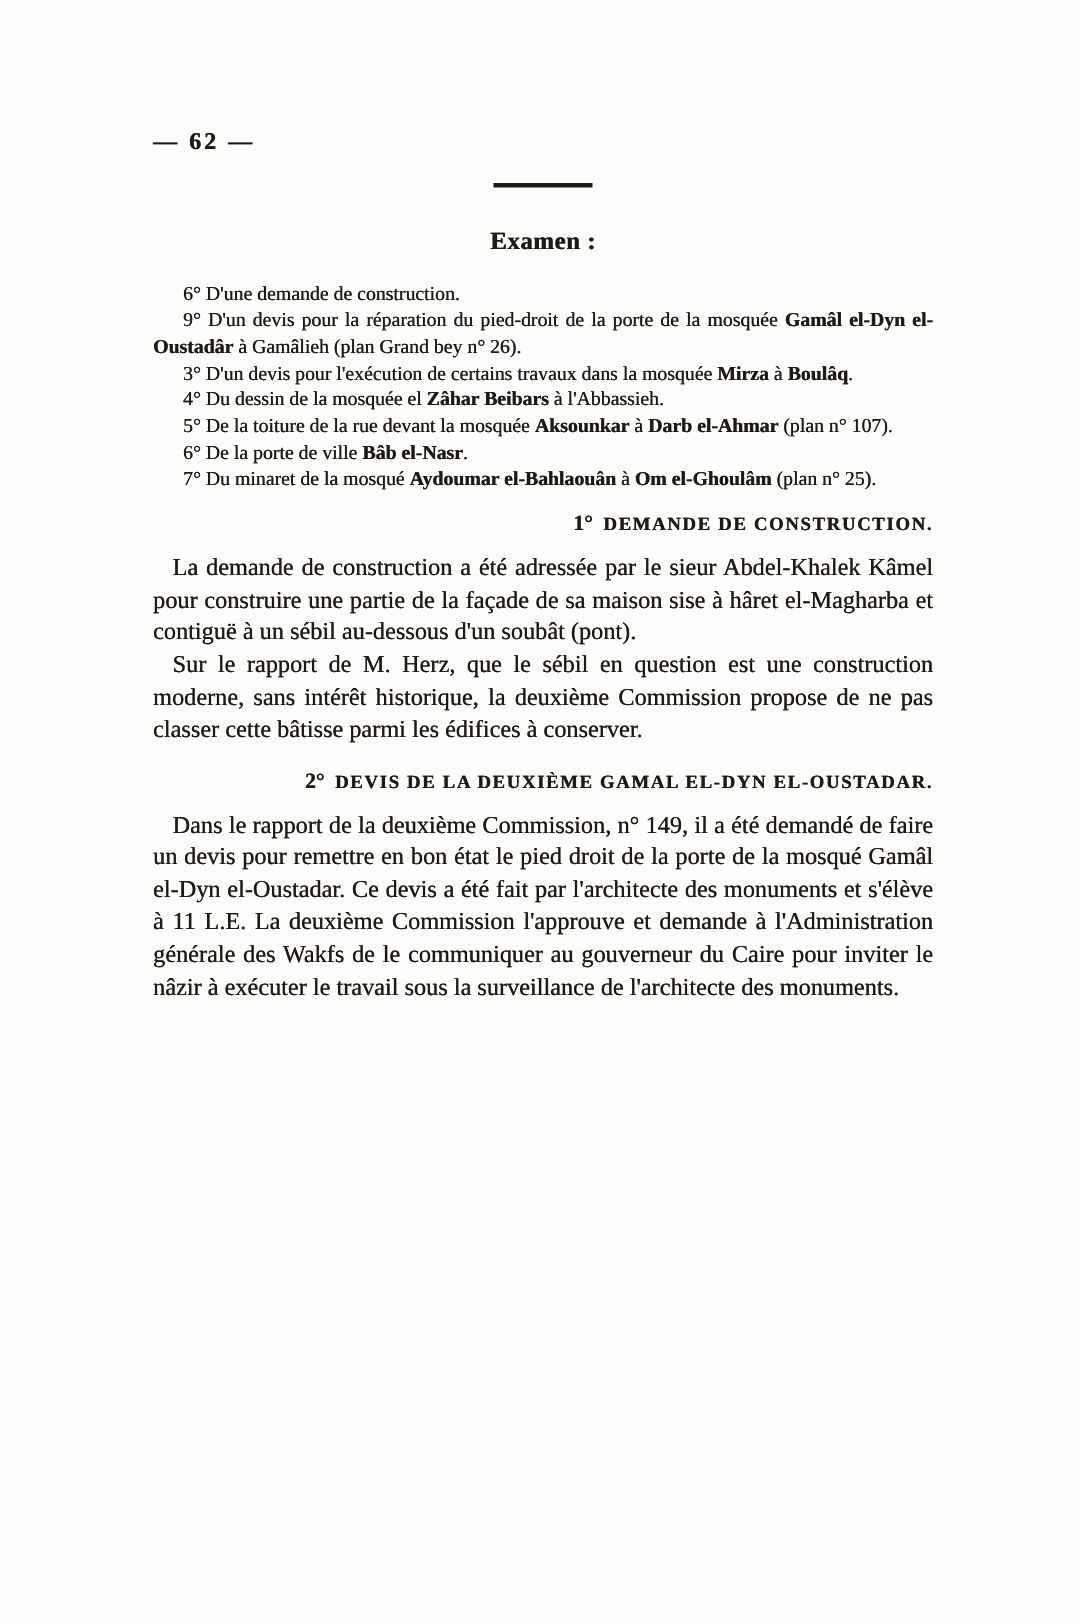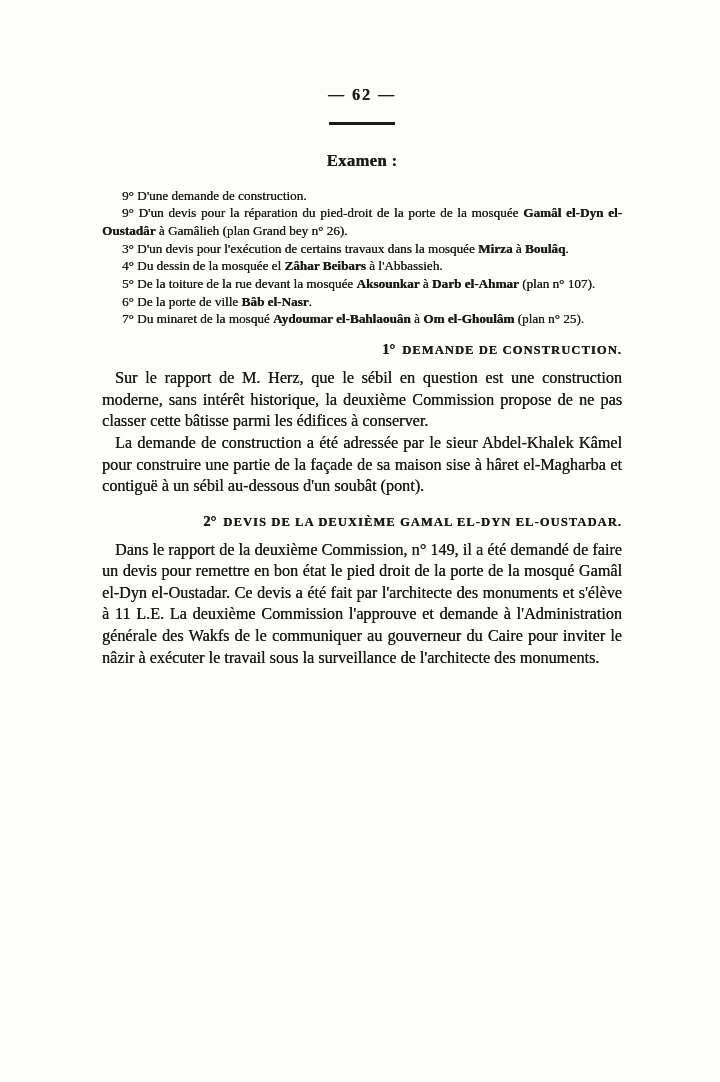--- a/index.html
+++ b/index.html
@@ -13,21 +13,20 @@
     background:var(--paper);
     color:var(--ink);
     font-family:"Liberation Serif","DejaVu Serif",serif;
     overflow:hidden;
   }
   .page{
     width:720px;height:1082px;
     padding:86px 98px 0 102px;
   }
   .pageno{
-    text-align:center;
     font-size:16px;font-weight:700;letter-spacing:2px;
     text-shadow:0.3px 0 currentColor;
   }
   .title{
     margin:50px 0 0;
     text-align:center;
     font-size:13.5px;font-weight:800;letter-spacing:0.8px;
     text-shadow:0.7px 0 currentColor,-0.4px 0 currentColor,0 0.5px currentColor;
   }
   .title sup{font-size:8px;letter-spacing:0;}
@@ -80,33 +79,33 @@
 
   <div class="pageno">— 62 —</div>
 
 
 
   <div class="rule"></div>
 
   <div class="examen">Examen :</div>
 
   <div class="list">
-      <div class="item"><span>9° D'une demande de construction.</span></div>
+      <div class="item"><span>6° D'une demande de construction.</span></div>
       <div class="item"><span>9° D'un devis pour la réparation du pied-droit de la porte de la mosquée </span><span class="b">Gamâl el-Dyn el-Oustadâr</span><span> à Gamâlieh (plan Grand bey n° 26).</span></div>
       <div class="item"><span>3° D'un devis pour l'exécution de certains travaux dans la mosquée </span><span class="b">Mirza</span><span> à </span><span class="b">Boulâq</span><span>.</span></div>
       <div class="item"><span>4° Du dessin de la mosquée el </span><span class="b">Zâhar Beibars</span><span> à l'Abbassieh.</span></div>
       <div class="item"><span>5° De la toiture de la rue devant la mosquée </span><span class="b">Aksounkar</span><span> à </span><span class="b">Darb el-Ahmar</span><span> (plan n° 107).</span></div>
       <div class="item"><span>6° De la porte de ville </span><span class="b">Bâb el-Nasr</span><span>.</span></div>
       <div class="item"><span>7° Du minaret de la mosqué </span><span class="b">Aydoumar el-Bahlaouân</span><span> à </span><span class="b">Om el-Ghoulâm</span><span> (plan n° 25).</span></div>
     </div>
 
   <section>
     <h3 class="sec"><span class="secnum">1°</span><span>DEMANDE DE CONSTRUCTION.</span></h3>
+    <p class="body-par">La demande de construction a été adressée par le sieur Abdel-Khalek Kâmel pour construire une partie de la façade de sa maison sise à hâret el-Magharba et contiguë à un sébil au-dessous d'un soubât (pont).</p>
     <p class="body-par">Sur le rapport de M. Herz, que le sébil en question est une construction moderne, sans intérêt historique, la deuxième Commission propose de ne pas classer cette bâtisse parmi les édifices à conserver.</p>
-    <p class="body-par">La demande de construction a été adressée par le sieur Abdel-Khalek Kâmel pour construire une partie de la façade de sa maison sise à hâret el-Magharba et contiguë à un sébil au-dessous d'un soubât (pont).</p>
   </section>
 
   <section>
     <h3 class="sec sec2"><span class="secnum">2°</span><span>DEVIS DE LA DEUXIÈME GAMAL EL-DYN EL-OUSTADAR.</span></h3>
     <p class="body-par">Dans le rapport de la deuxième Commission, n° 149, il a été demandé de faire un devis pour remettre en bon état le pied droit de la porte de la mosqué Gamâl el-Dyn el-Oustadar. Ce devis a été fait par l'architecte des monuments et s'élève à 11 L.E. La deuxième Commission l'approuve et demande à l'Administration générale des Wakfs de le communiquer au gouverneur du Caire pour inviter le nâzir à exécuter le travail sous la surveillance de l'architecte des monuments.</p>
   </section>
 
 </div>
 
 </body></html>

